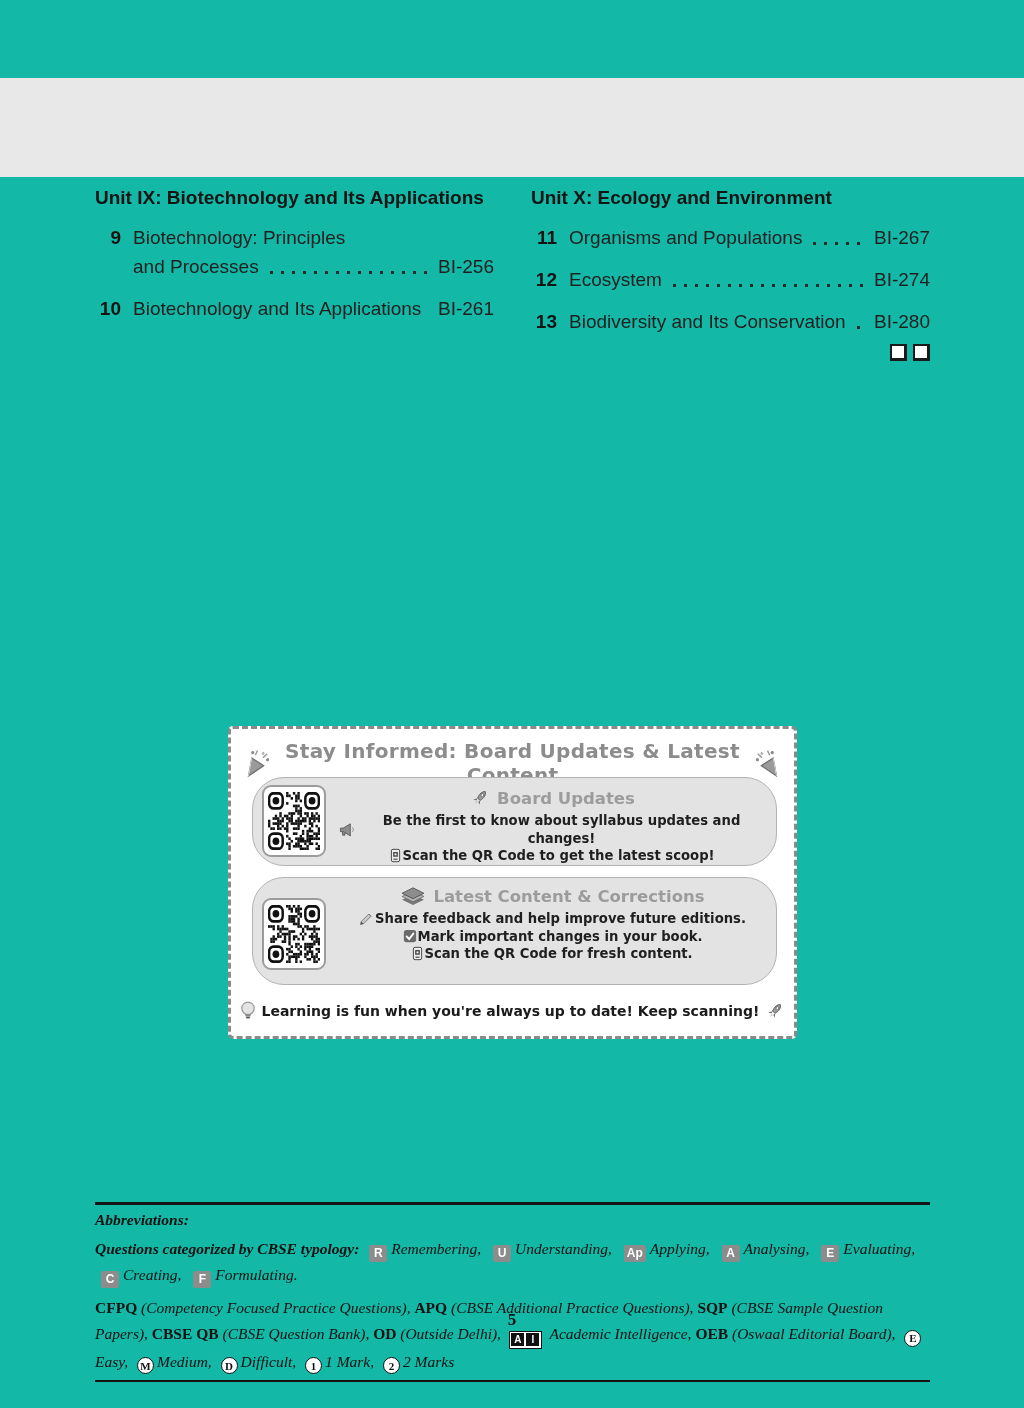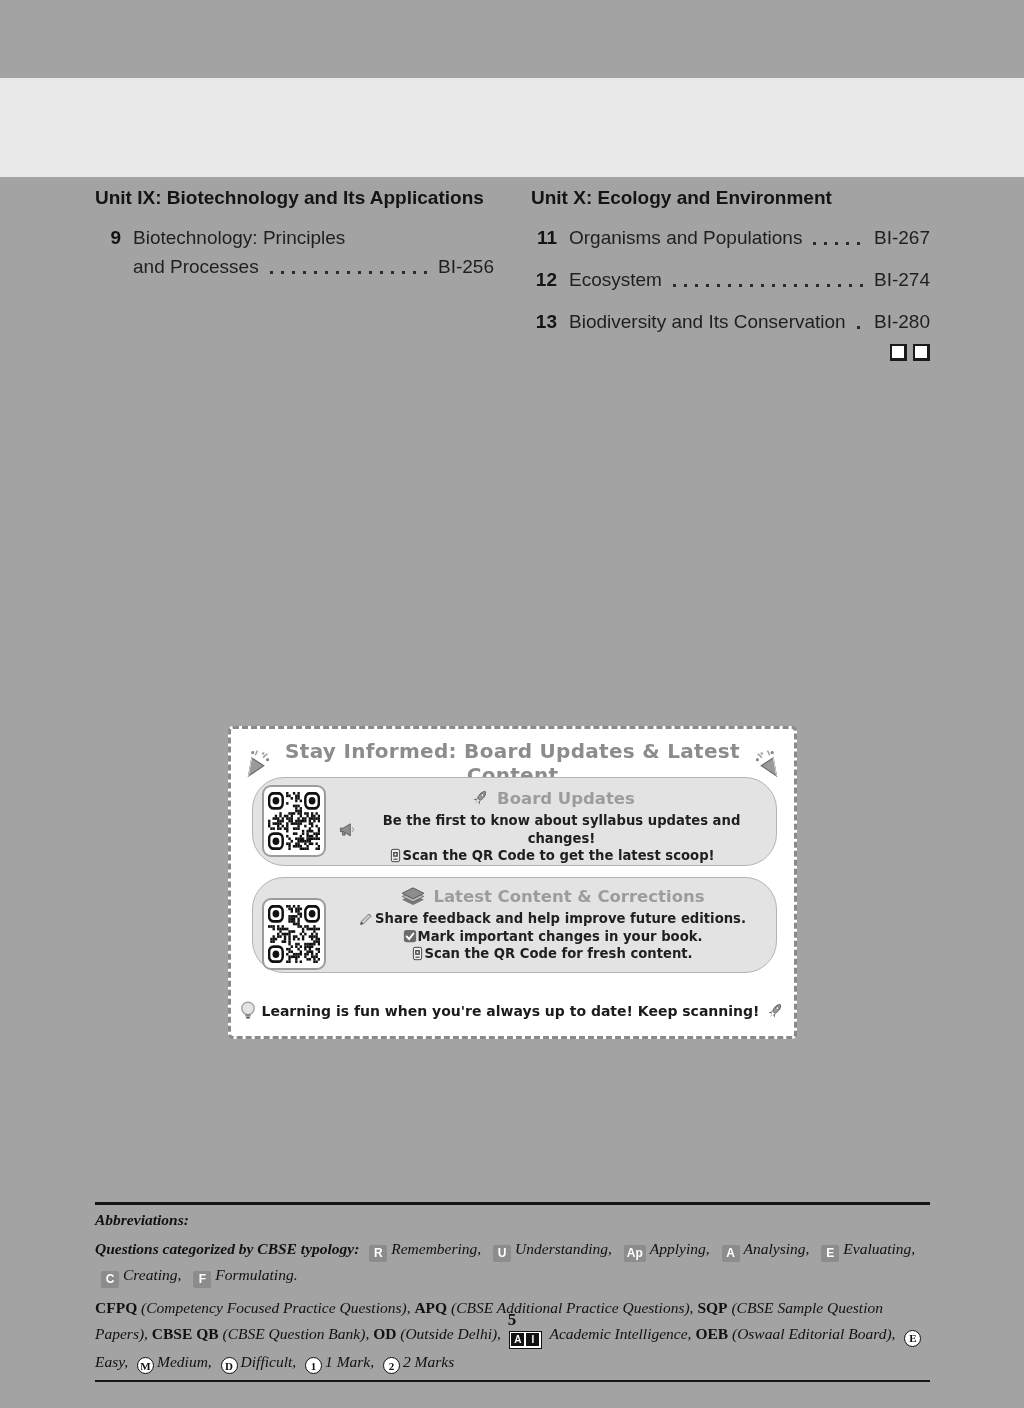--- a/index.html
+++ b/index.html
@@ -1,16 +1,16 @@
 <!DOCTYPE html>
 <html><head>
 <meta charset="utf-8">
 <style>
   html,body{margin:0;padding:0;background:#fff;}
-  .page{position:relative;width:1024px;height:1408px;background:#a3a3a3;overflow:hidden;
+  .page{position:relative;width:1024px;height:1408px;background:#14b8a6;overflow:hidden;
         font-family:"Liberation Sans",sans-serif;color:#1f1f1f;}
   .gray-band{position:absolute;left:0;top:78px;width:1024px;height:99px;background:#e8e8e8;}
 
   
   .toc{position:absolute;left:95px;top:186px;width:835px;display:flex;gap:37px;}
   .toc-col{width:399px;}
   .toc-heading{font-size:19px;font-weight:700;color:#141414;line-height:24px;}
   .toc-item{display:flex;margin-top:13px;line-height:29px;font-size:19px;}
   .toc-num{width:26px;min-width:26px;text-align:right;margin-right:12px;font-weight:700;color:#141414;}
   .toc-body{flex:1;min-width:0;}
@@ -24,21 +24,21 @@
   .sq{width:12px;height:12px;border-style:solid;border-color:#1a1a1a;border-width:2px 3px 3px 2px;background:#fff;}
 
   
   .info-box{position:absolute;left:228px;top:726px;width:569px;height:313px;box-sizing:border-box;
             border:3px dashed #8a8a8a;border-radius:5px;background:#fff;font-family:"DejaVu Sans",sans-serif;}
   .ib-title-row{position:absolute;left:10px;right:10px;top:10px;display:flex;align-items:center;justify-content:space-between;}
   .ib-title{font-size:20px;font-weight:700;color:#8c8c8c;letter-spacing:.3px;text-align:center;flex:1;}
   .card{position:absolute;left:21px;width:525px;box-sizing:border-box;background:#e3e3e3;
         border:1.6px solid #b3b3b3;border-radius:32px;padding:8px 10px 8px 86px;text-align:center;}
   .card1{top:48px;height:89px;}
-  .card2{top:148px;height:96px;padding-top:6px;}
+  .card2{top:148px;height:108px;padding-top:6px;}
   .qr-tile{position:absolute;left:9px;width:64px;height:72px;background:#fff;border:2px solid #9c9c9c;
            border-radius:9px;display:flex;align-items:center;justify-content:center;box-sizing:border-box;}
   .card1 .qr-tile{top:7px;}
   .card2 .qr-tile{top:20px;}
   .card-heading{font-size:16.5px;font-weight:700;color:#9c9c9c;display:flex;align-items:center;justify-content:center;gap:7px;margin:2px 0 4px;}
   .card-line{font-size:13.2px;font-weight:700;color:#1f1f1f;line-height:17.5px;display:flex;align-items:center;justify-content:center;gap:1px;}
   .ib-footer{position:absolute;left:0;right:0;top:271px;display:flex;align-items:center;justify-content:center;gap:6px;
              font-size:14px;font-weight:700;color:#1b1b1b;}
   .icon{display:inline-block;line-height:0;}
 
@@ -74,20 +74,30 @@
     <div class="toc-col">
       <div class="toc-heading">Unit IX: Biotechnology and Its Applications</div>
       <div class="toc-item">
         <div class="toc-num">9</div>
         <div class="toc-body">
           <div>Biotechnology: Principles</div>
           <div class="toc-row">
             <span class="toc-title">and Processes</span>
             <span class="leader"></span>
             <span class="toc-page">BI-256</span>
+          </div>
+        </div>
+      </div>
+      <div class="toc-item">
+        <div class="toc-num">10</div>
+        <div class="toc-body">
+          <div class="toc-row">
+            <span class="toc-title">Biotechnology and Its Applications</span>
+            <span class="leader"></span>
+            <span class="toc-page">BI-261</span>
           </div>
         </div>
       </div>
     </div>
 
     <div class="toc-col">
       <div class="toc-heading">Unit X: Ecology and Environment</div>
       <div class="toc-item">
         <div class="toc-num">11</div>
         <div class="toc-body">

